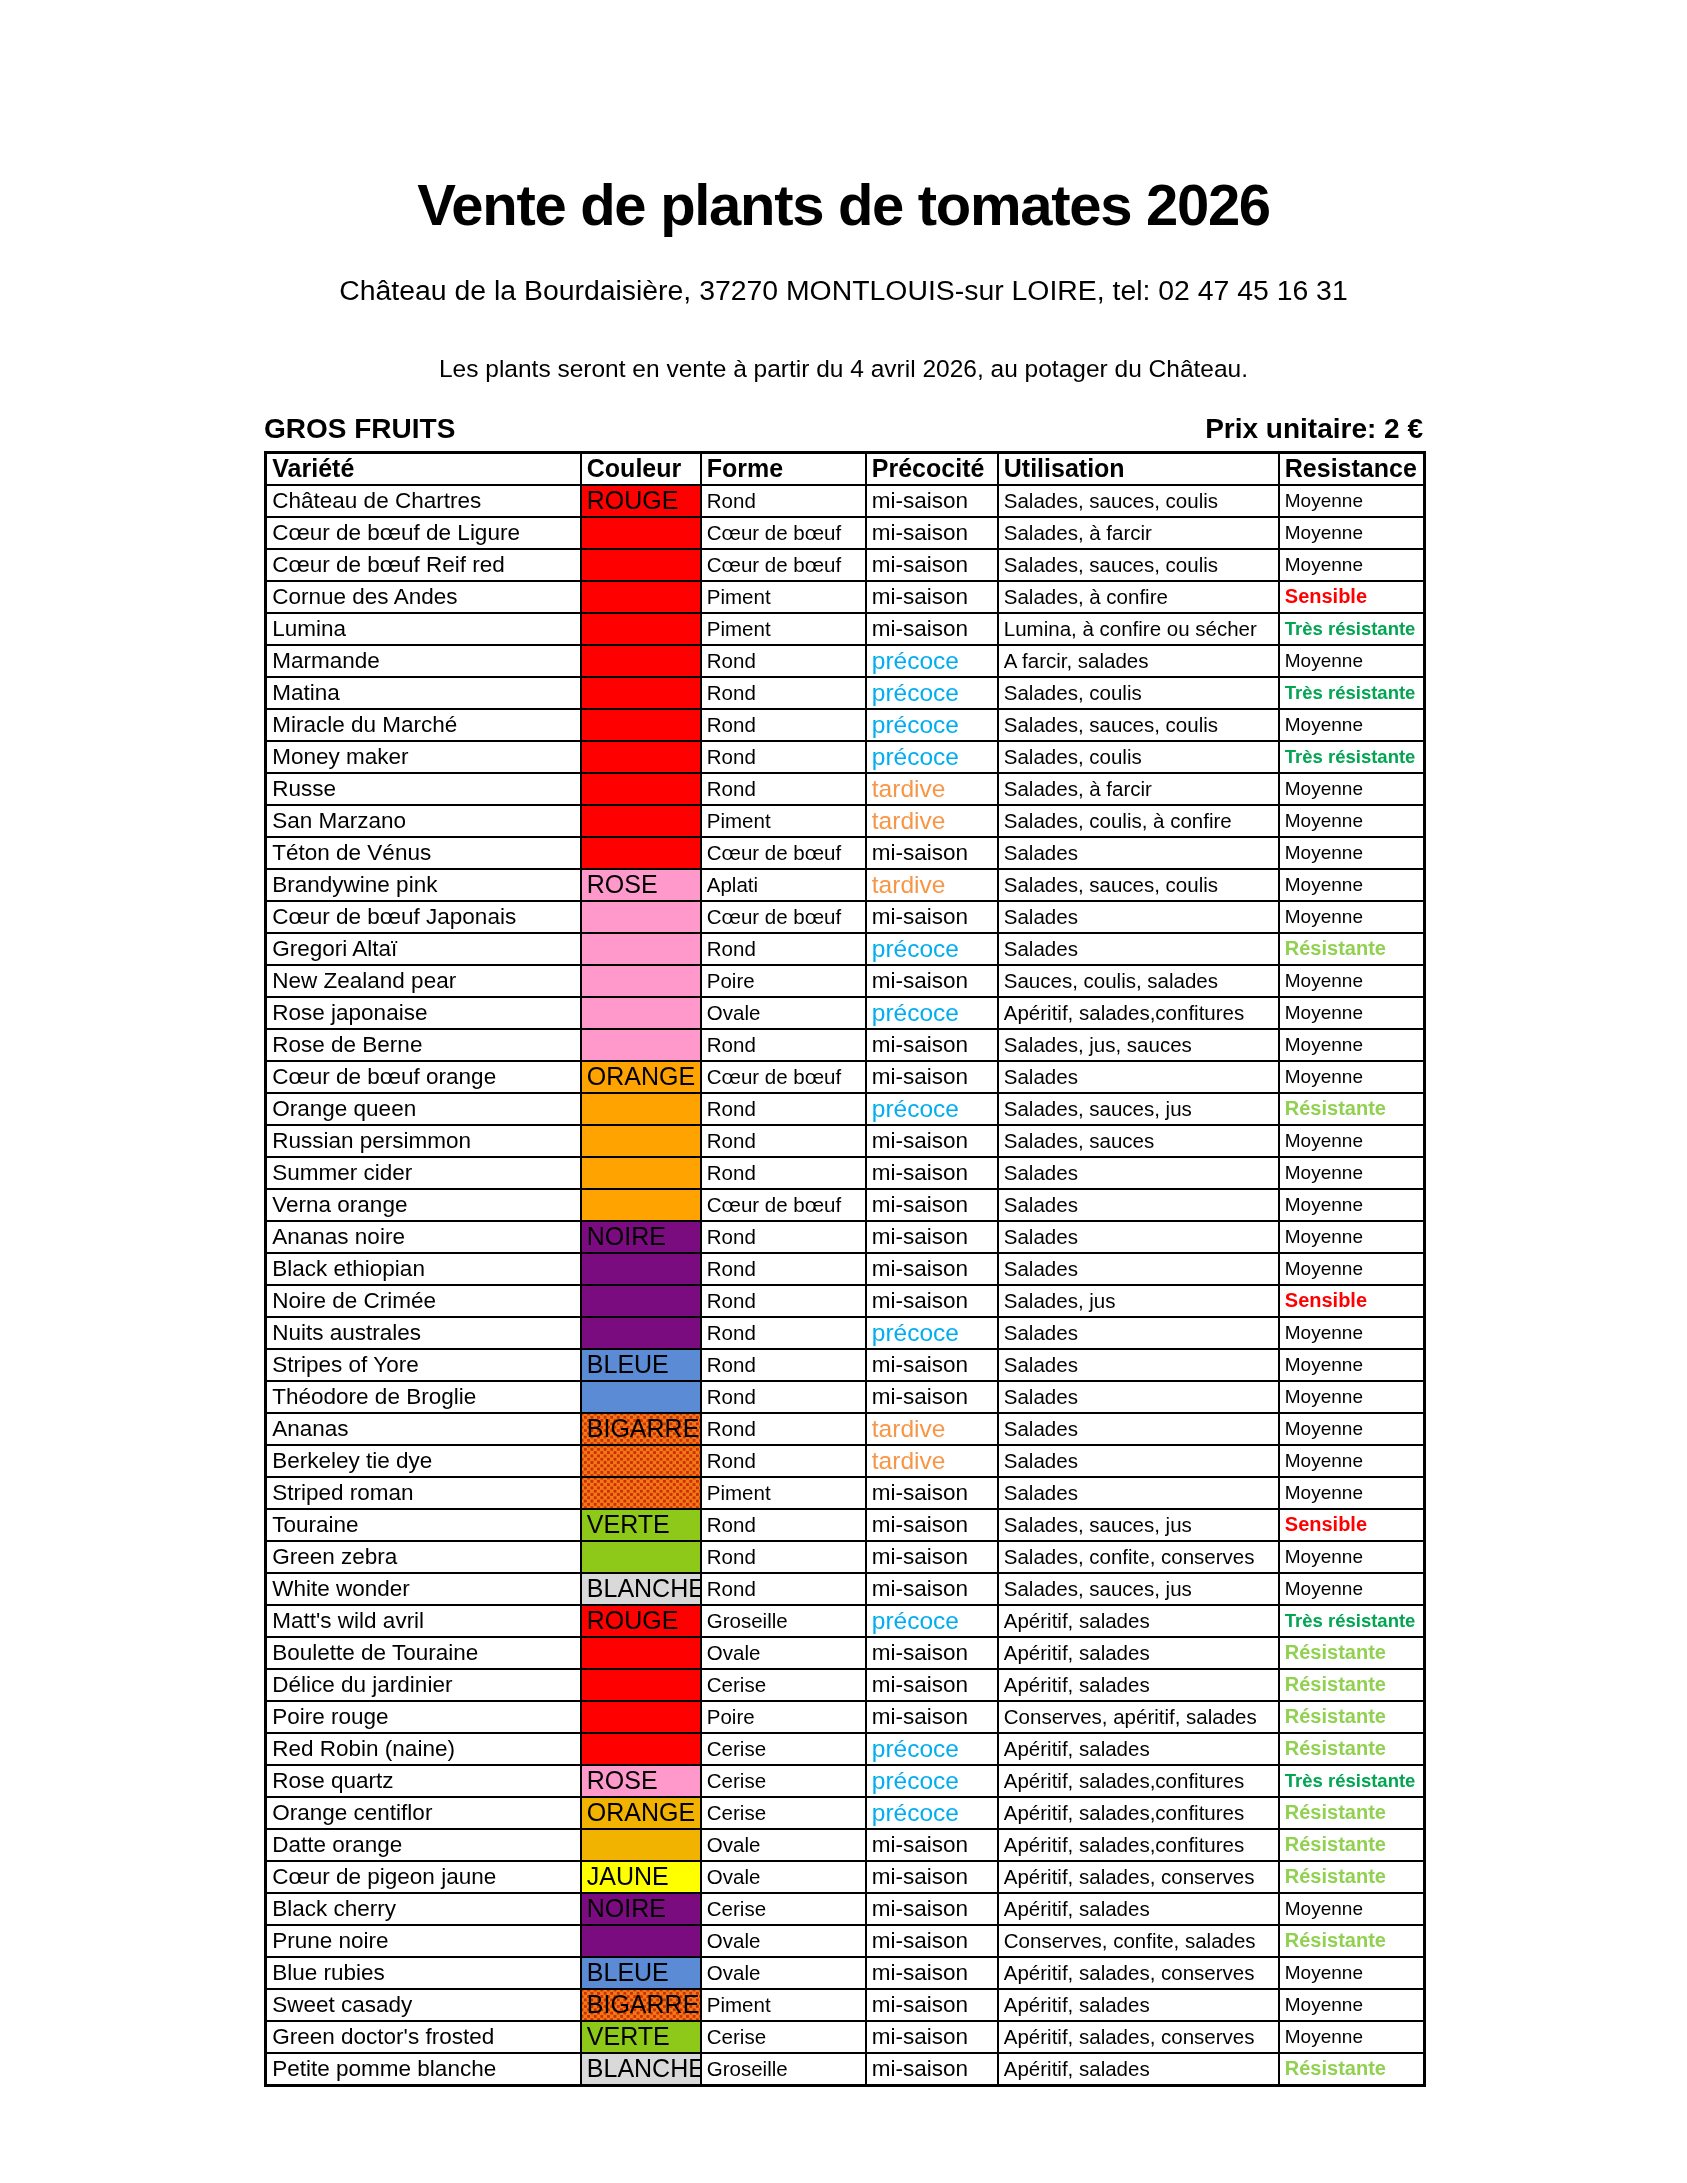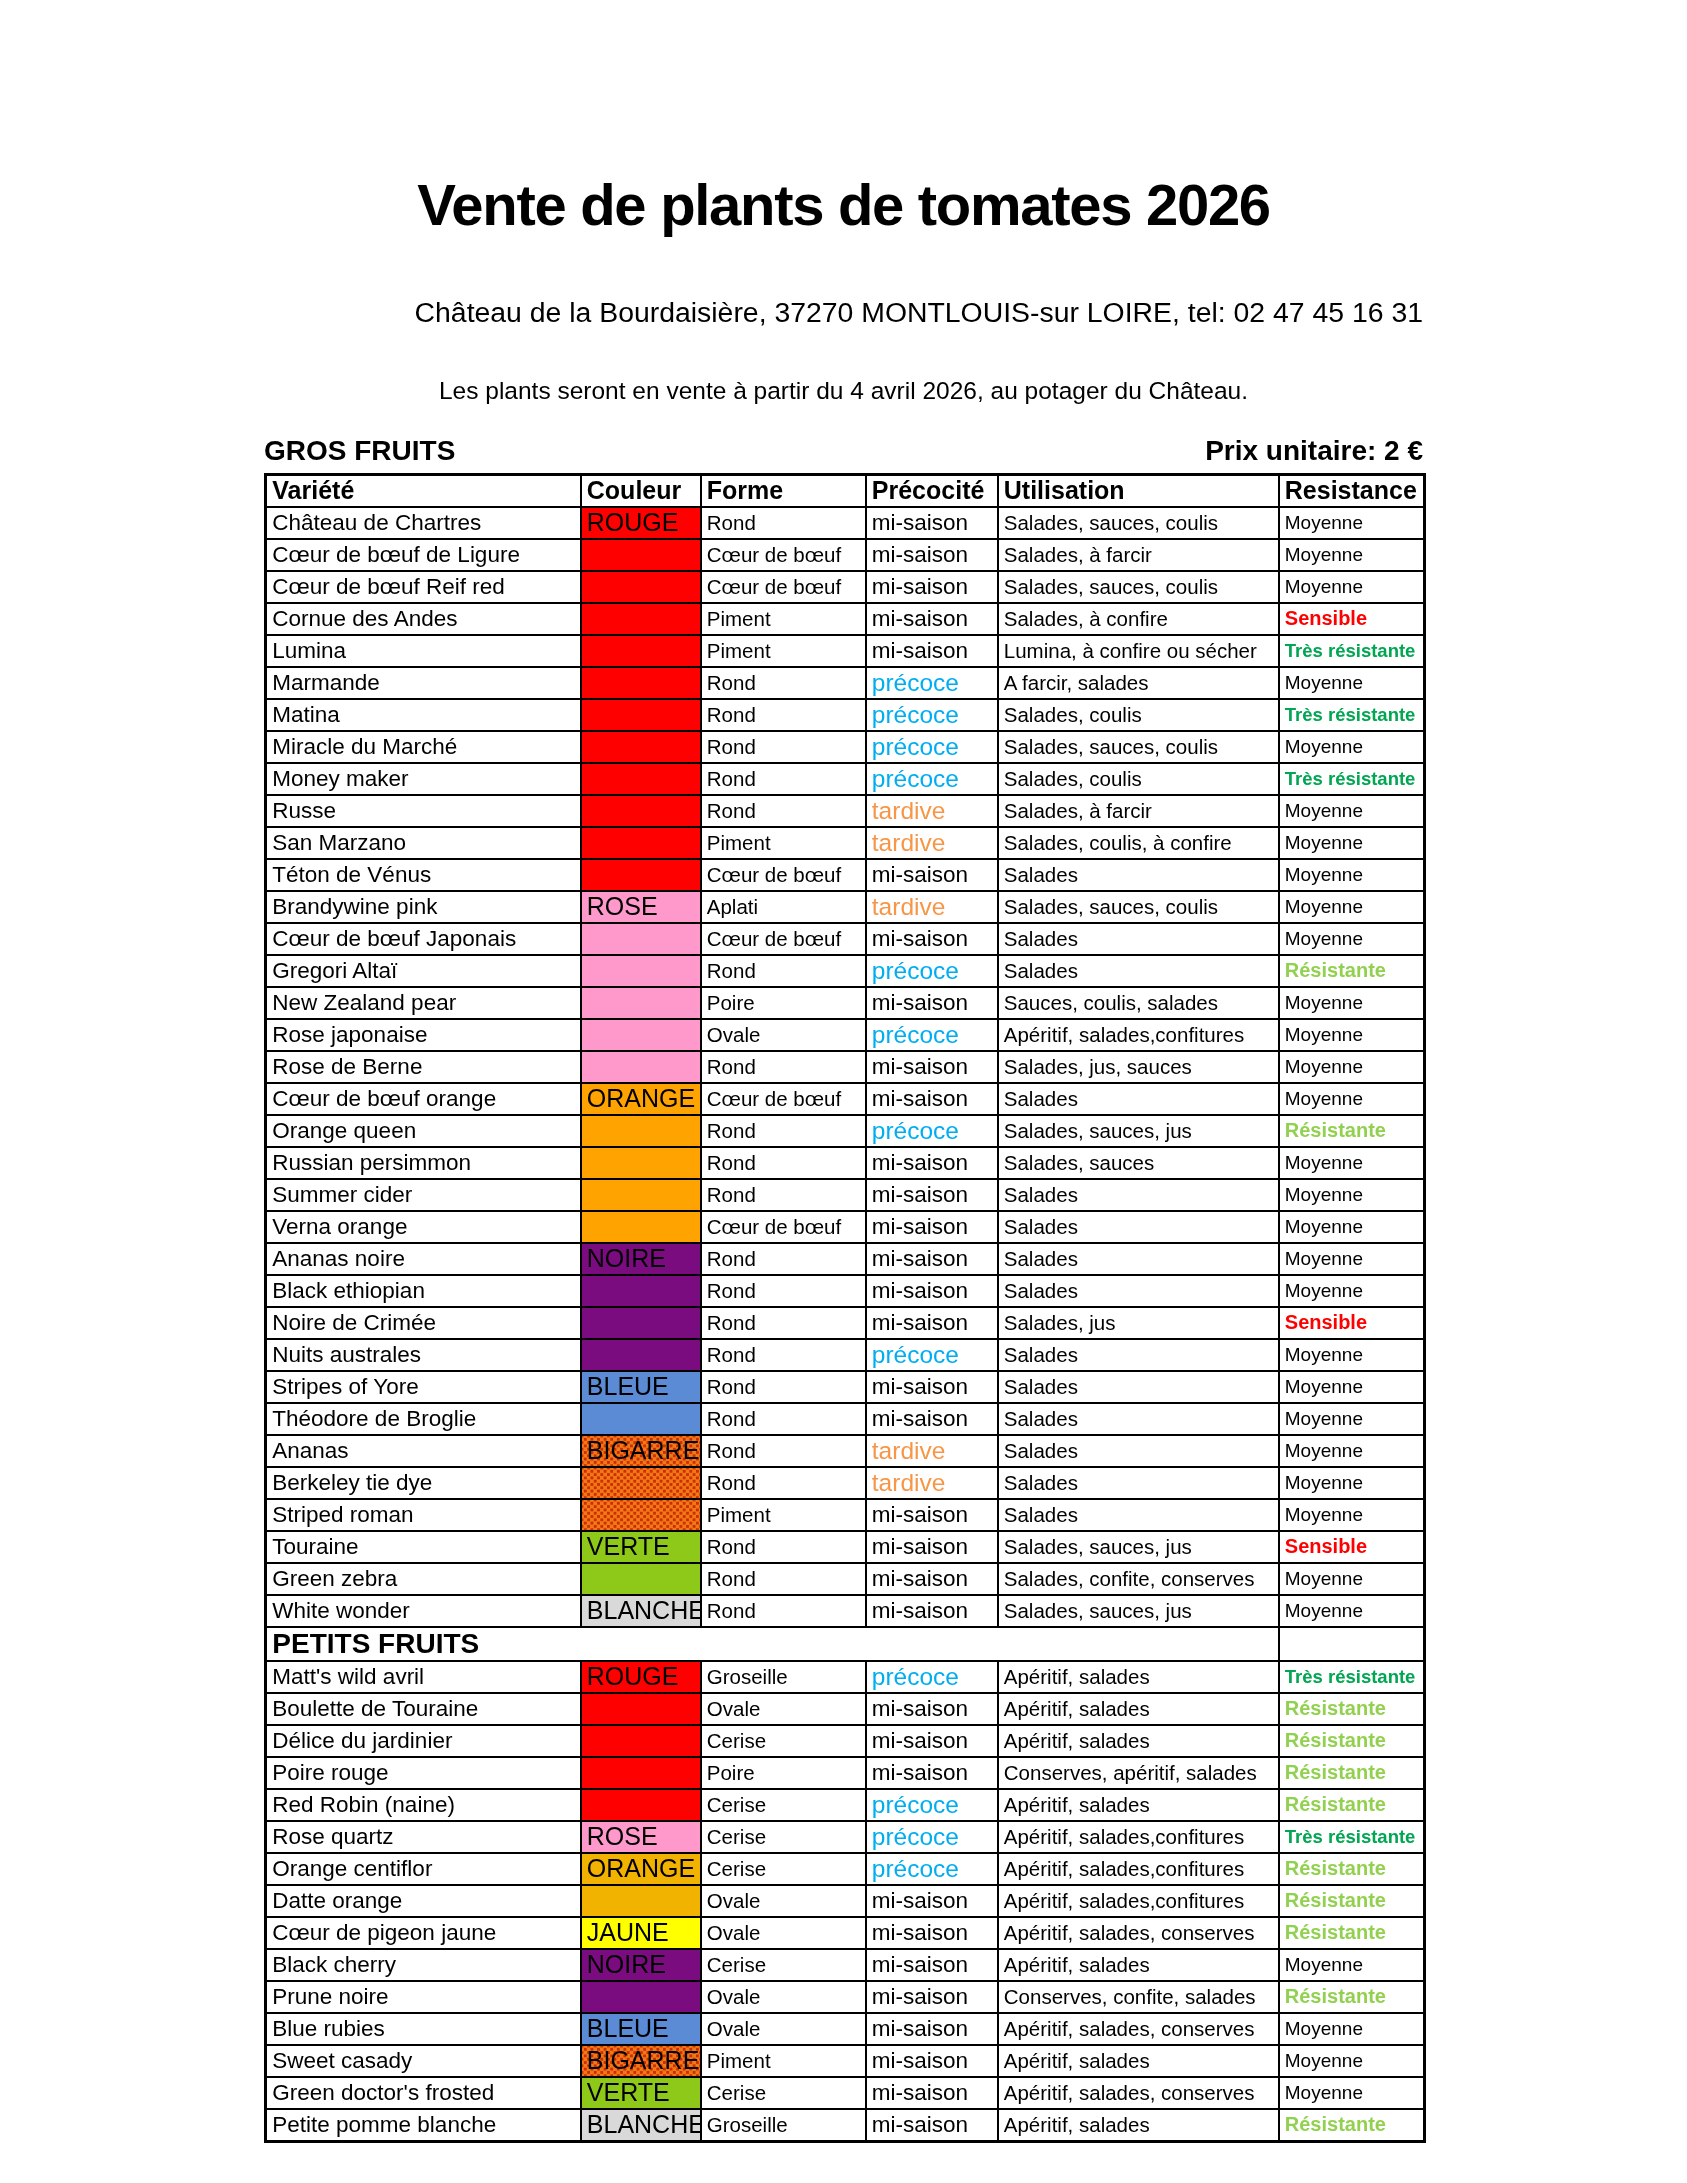--- a/index.html
+++ b/index.html
@@ -7,21 +7,21 @@
     width: 1687px; height: 2183px;
     background: #ffffff; color: #000;
     font-family: "Liberation Sans", sans-serif;
     position: relative;
   }
   .content { width: 1159px; margin-left: 264px; }
   .doc-title {
     font-size: 58px; font-weight: bold; text-align: center;
     margin: 0; padding-top: 176px; letter-spacing: -1.3px; line-height: 1;
   }
-  .subtitle { font-size: 28.4px; text-align: right; margin: 64px 0 0 0; line-height: 1; }
+  .subtitle { font-size: 28.4px; text-align: center; margin: 42px 0 0 0; line-height: 1; }
   .notice   { font-size: 24.5px; text-align: center; margin: 53px 0 0 0; line-height: 1; }
   .section-bar {
     display: flex; justify-content: space-between; align-items: flex-end;
     font-size: 28px; font-weight: bold; margin-top: 33px; line-height: 1;
   }
   table.varieties {
     border-collapse: collapse; table-layout: fixed;
     width: 1159px; margin-top: 8px;
     border: 3.3px solid #000;
   }
@@ -358,24 +358,20 @@
         </tr>
         <tr>
           <td class="variete"><span>White wonder</span></td>
           <td class="couleur" style="background-color: rgb(217, 217, 217);"><span>BLANCHE</span></td>
           <td class="forme"><span>Rond</span></td>
           <td class="precocite" style="color: rgb(0, 0, 0);"><span>mi-saison</span></td>
           <td class="utilisation"><span>Salades, sauces, jus</span></td>
           <td class="resistance" style="color: rgb(0, 0, 0);"><span>Moyenne</span></td>
         </tr>
         <tr>
-          <td colspan="5" class="section-cell"><span>PETITS FRUITS</span></td>
-          <td></td>
-        </tr>
-        <tr>
           <td class="variete"><span>Matt's wild avril</span></td>
           <td class="couleur" style="background-color: rgb(255, 0, 0);"><span>ROUGE</span></td>
           <td class="forme"><span>Groseille</span></td>
           <td class="precocite emph" style="color: rgb(0, 174, 239);"><span>précoce</span></td>
           <td class="utilisation"><span>Apéritif, salades</span></td>
           <td class="resistance emph" style="color: rgb(0, 166, 81);"><span style="font-size: 18.5px;">Très résistante</span></td>
         </tr>
         <tr>
           <td class="variete"><span>Boulette de Touraine</span></td>
           <td class="couleur" style="background-color: rgb(255, 0, 0);"></td>

